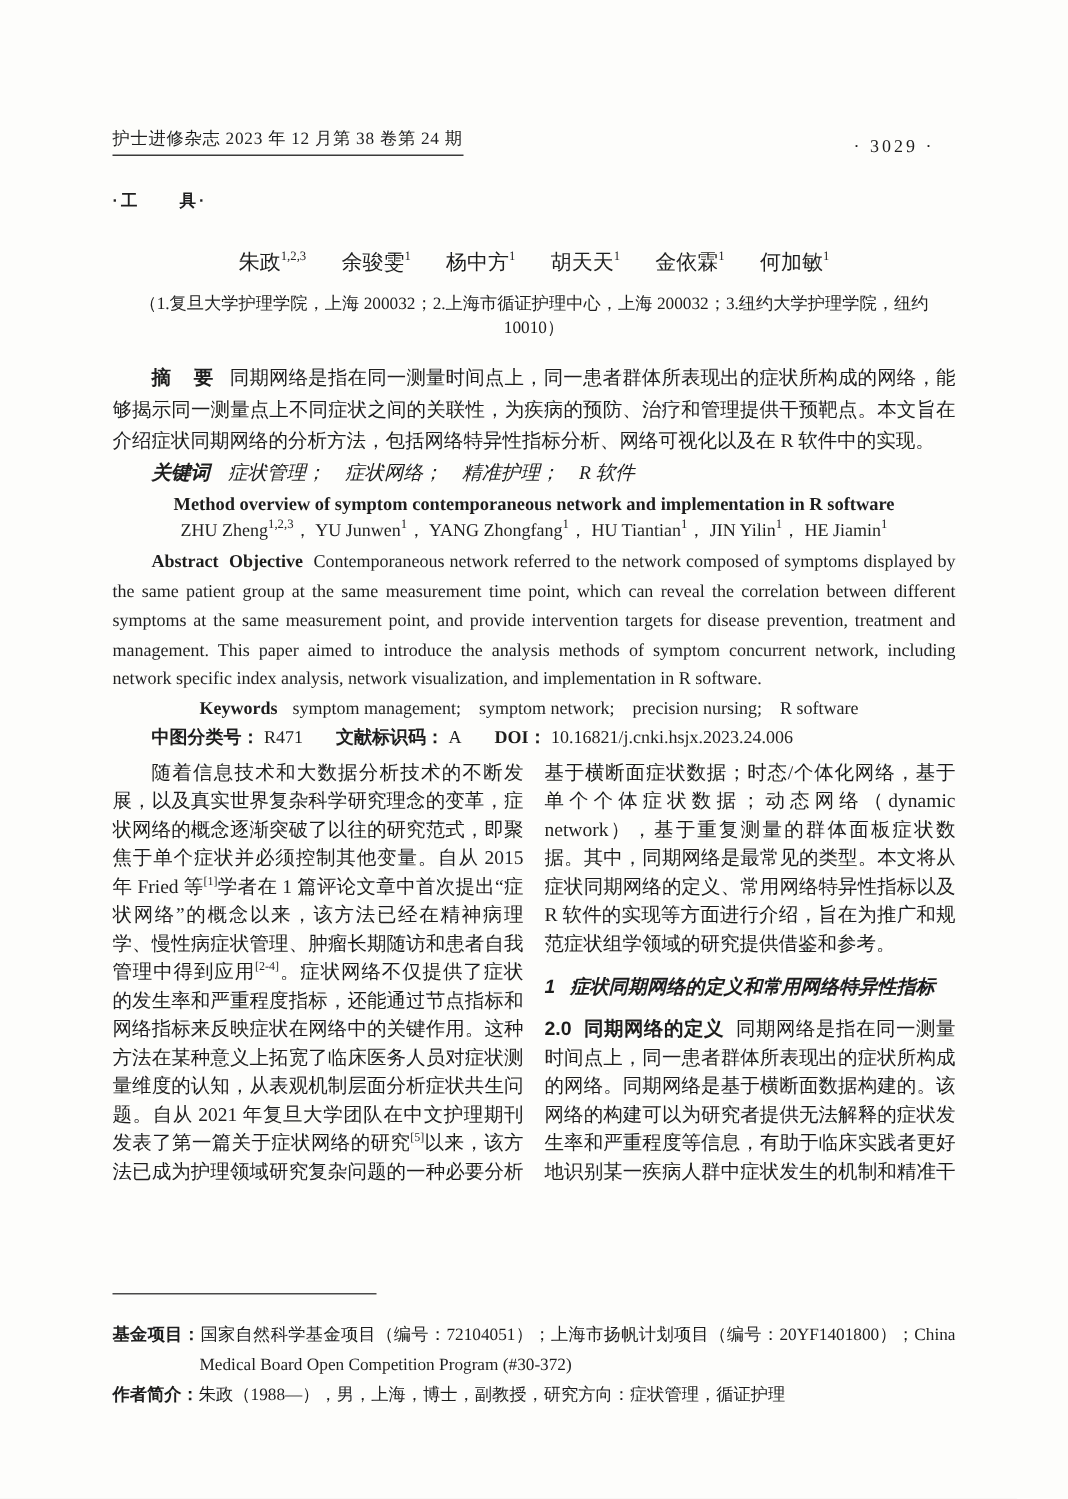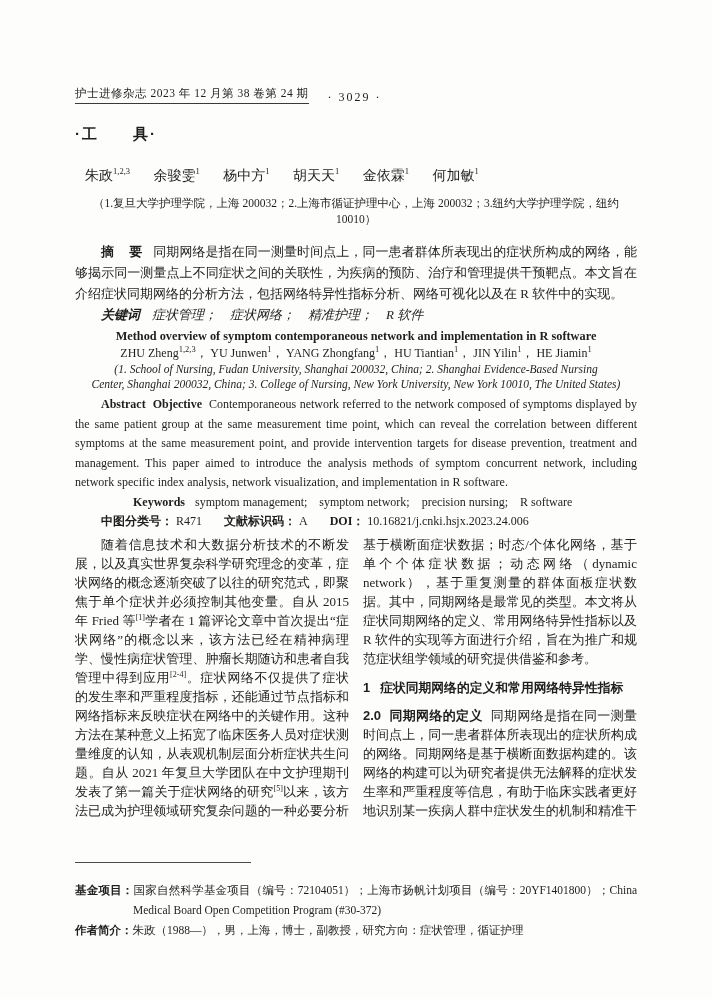--- a/index.html
+++ b/index.html
@@ -12,29 +12,29 @@
   .page {
     position:relative;
     width:712px; height:999px;
     background:#fdfdfb;
     padding:86px 75px 0 75px;
     overflow:hidden;
   }
   .hei { font-family:"Liberation Sans","DejaVu Sans",sans-serif; font-weight:700; }
 
   
-  .header { display:flex; align-items:flex-end; font-size:11.5px; line-height:14px;gap:19px; }
+  .header { display:flex; justify-content:space-between; align-items:flex-end; font-size:11.5px; line-height:14px;gap:19px; }
   .journal-info { border-bottom:1px solid #3a3a3a; padding-bottom:3px; letter-spacing:0.5px; }
   .page-number { font-size:12px; letter-spacing:2px; padding-right:14px; }
 
-  .column-label { margin-top:22px; font-size:15px; line-height:16px; letter-spacing:2px; }
+  .column-label { margin-top:22px; font-size:11px; line-height:16px; letter-spacing:2px; }
 
   .title { margin-top:26px; text-align:center; font-size:23px; line-height:32px; font-weight:700; letter-spacing:2.5px; }
 
-  .authors-cn { margin-top:24px; text-align:left; font-size:14px; line-height:20px; }
+  .authors-cn { margin-top:24px; text-align:center; font-size:14px; line-height:20px; }
   .authors-cn .author { margin:0 10px; }
   sup { font-size:8.5px; line-height:0; vertical-align:super; letter-spacing:0; }
 
   .affil-cn { margin-top:9px; text-align:center; font-size:11.5px; line-height:16px; }
 
   .abs-cn { margin-top:14px; font-size:13px; line-height:21px; text-align:justify; text-indent:26px; }
   .abs-cn .lbl { margin-right:10px; letter-spacing:1px; }
   .kw-cn { font-size:13px; line-height:21px; text-indent:26px;font-style:italic; }
   .kw-cn .lbl { margin-right:12px; }
 
@@ -49,21 +49,21 @@
   .clc { font-size:12px; line-height:19px; text-indent:26px; }
   .clc .lbl { margin-right:3px; }
   .clc .val { margin-right:22px; }
 
   
   .columns { display:flex; gap:14px; margin-top:4px; height:285px; overflow:hidden;
              font-size:13px; line-height:19px; text-align:justify; }
   .col { width:274px; }
   .col p.indent { text-indent:26px; }
   .col sup { font-size:8px; }
-  .sec-heading { margin-top:10px; margin-bottom:9px; font-size:12.8px; line-height:19px; white-space:nowrap; letter-spacing:0; }
+  .sec-heading { margin-top:10px; margin-bottom:9px; font-size:12.8px; line-height:19px; white-space:nowrap; letter-spacing:0;font-style:italic; }
   .sec-heading .num { margin-right:10px; }
   .sub-num { margin-right:8px; }
   .sub-title { margin-right:8px; }
 
   
   .footer { position:absolute; left:75px; right:75px; top:862px; }
   .rule { width:176px; border-top:1px solid #4a4a4a; }
   .fnote { font-size:11.5px; line-height:20px; padding-left:58px; text-indent:-58px; text-align:justify; }
   .fnote:first-of-type { margin-top:17px; }
   .fnote .lbl { letter-spacing:0; }
@@ -100,24 +100,20 @@
 
   <div class="en-authors">
     <span><span>ZHU Zheng</span><sup>1,2,3</sup></span><span>，</span>
     <span><span>YU Junwen</span><sup>1</sup></span><span>，</span>
     <span><span>YANG Zhongfang</span><sup>1</sup></span><span>，</span>
     <span><span>HU Tiantian</span><sup>1</sup></span><span>，</span>
     <span><span>JIN Yilin</span><sup>1</sup></span><span>，</span>
     <span><span>HE Jiamin</span><sup>1</sup></span>
   </div>
 
-  <div class="en-affil">
-    <div>(1. School of Nursing, Fudan University, Shanghai 200032, China; 2. Shanghai Evidence-Based Nursing</div>
-    <div>Center, Shanghai 200032, China; 3. College of Nursing, New York University, New York 10010, The United States)</div>
-  </div>
 
   <p class="en-abs"><b>Abstract</b><b>Objective</b><span>Contemporaneous network referred to the network composed of symptoms displayed by the same patient group at the same measurement time point, which can reveal the correlation between different symptoms at the same measurement point, and provide intervention targets for disease prevention, treatment and management. This paper aimed to introduce the analysis methods of symptom concurrent network, including network specific index analysis, network visualization, and implementation in R software.</span></p>
 
   <p class="en-kw"><b>Keywords</b><span>symptom management;　symptom network;　precision nursing;　R software</span></p>
 
   <p class="clc">
     <b class="lbl hei">中图分类号：</b><span class="val">R471</span><b class="lbl hei">文献标识码：</b><span class="val">A</span><b class="lbl">DOI：</b><span>10.16821/j.cnki.hsjx.2023.24.006</span>
   </p>
 
   <div class="columns">

